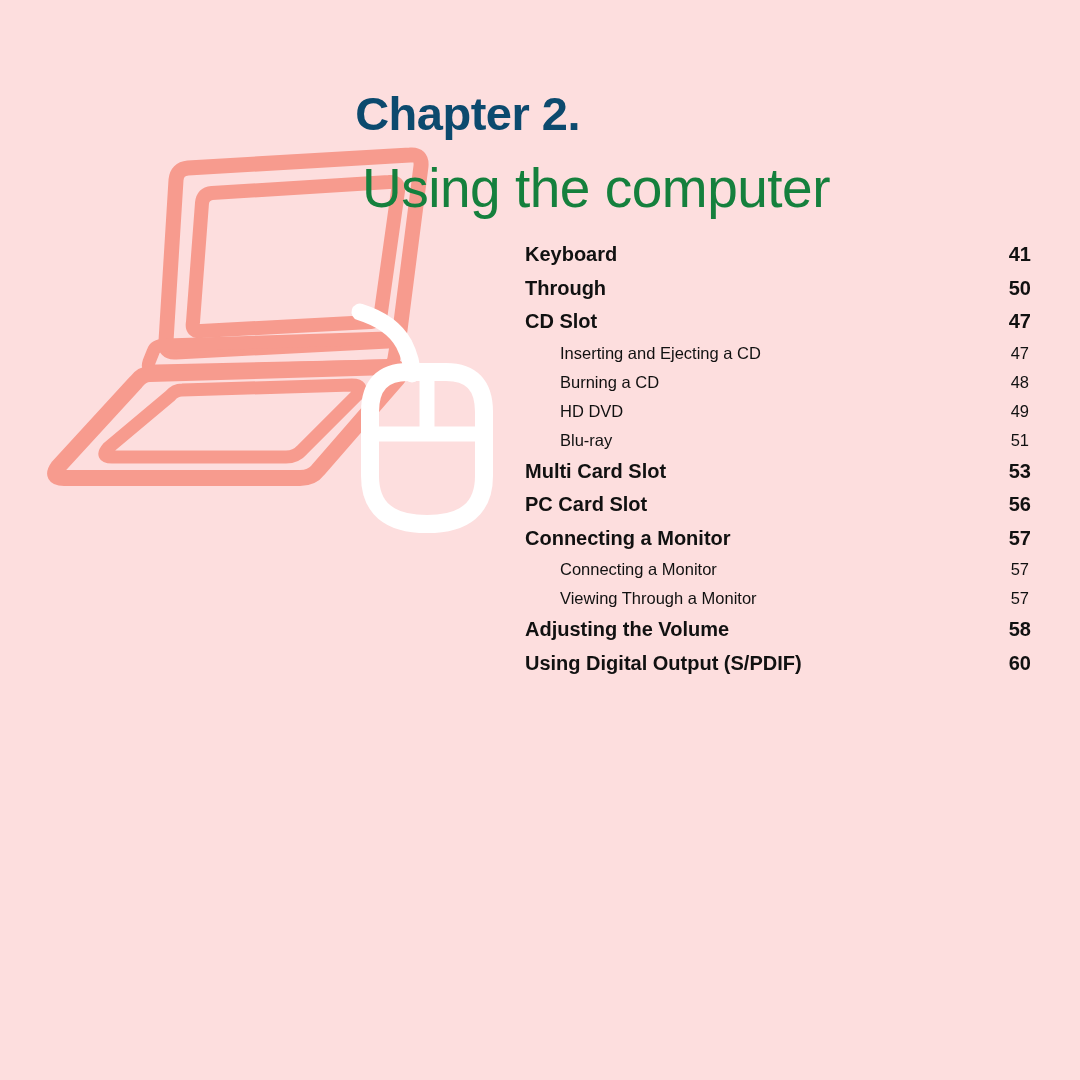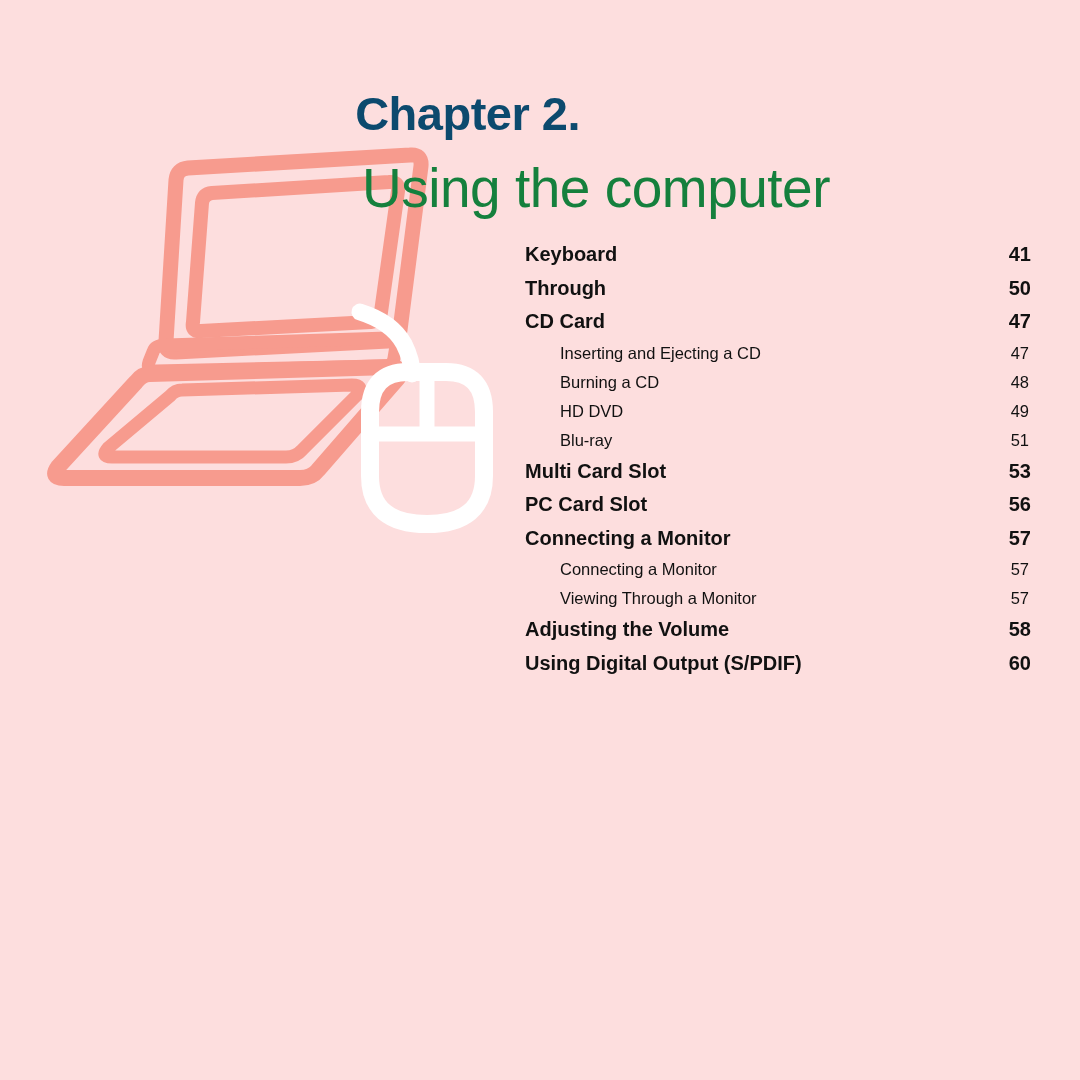--- a/index.html
+++ b/index.html
@@ -149,21 +149,21 @@
   <div id="toc">
       <div class="toc-row level-1">
         <span class="toc-label">Keyboard</span>
         <span class="toc-page">41</span>
       </div>
       <div class="toc-row level-1">
         <span class="toc-label">Through</span>
         <span class="toc-page">50</span>
       </div>
       <div class="toc-row level-1">
-        <span class="toc-label">CD Card</span>
+        <span class="toc-label">CD Slot</span>
         <span class="toc-page">47</span>
       </div>
       <div class="toc-row level-2">
         <span class="toc-label">Inserting and Ejecting a CD</span>
         <span class="toc-page">47</span>
       </div>
       <div class="toc-row level-2">
         <span class="toc-label">Burning a CD</span>
         <span class="toc-page">48</span>
       </div>

